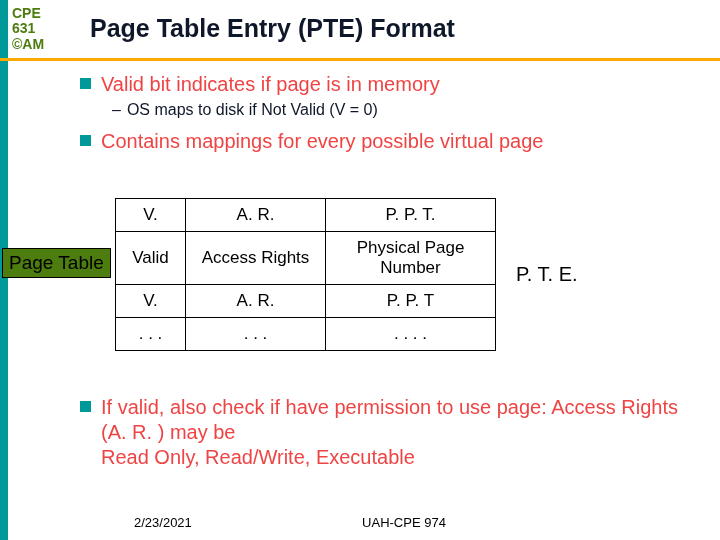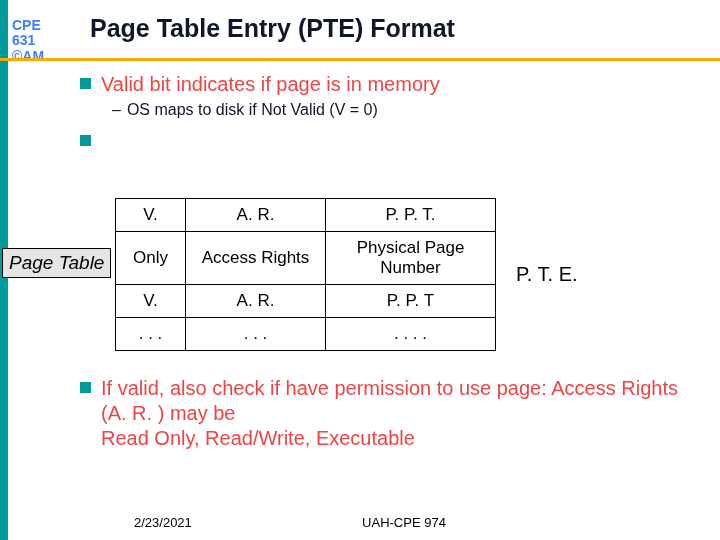--- a/index.html
+++ b/index.html
@@ -11,25 +11,25 @@
     overflow: hidden;
   }
   .left-stripe {
     position: absolute;
     left: 0; top: 0;
     width: 8px; height: 540px;
     background: #009999;
   }
   .corner-badge {
     position: absolute;
-    left: 12px; top: 18px;
+    left: 12px; top: 6px;
     font-family: "Comic Sans MS", cursive, sans-serif;
     font-size: 14px;
     font-weight: bold;
-    color: #3b82f6;
+    color: #4d7c0f;
     line-height: 1.1;
   }
   .title {
     position: absolute;
     left: 90px; top: 14px;
     font-size: 25px;
     font-weight: bold;
     color: #0f172a;
   }
   .title-underline {
@@ -74,22 +74,21 @@
     left: 115px; top: 198px;
     display: flex;
     align-items: center;
   }
   .pt-label {
     position: absolute;
     left: 2px; top: 248px;
     border: 1px solid #000;
     padding: 3px 6px;
     font-size: 19px;
-    background: #e5e5e5;
-    font-style: italic;
+    background: #4d7c0f;
   }
   table.pte {
     border-collapse: collapse;
   }
   table.pte td {
     border: 1px solid #000;
     text-align: center;
     font-size: 17px;
     padding: 6px 10px;
     vertical-align: middle;
@@ -98,21 +97,21 @@
   .col-ar { width: 140px; }
   .col-ppn { width: 170px; }
   .row-tall td { height: 50px; }
   .pte-label {
     margin-left: 20px;
     font-size: 20px;
     align-self: center;
   }
   .bottom-bullet {
     position: absolute;
-    left: 80px; top: 376px;
+    left: 80px; top: 395px;
     width: 600px;
   }
   .footer {
     position: absolute;
     left: 0; bottom: 10px;
     width: 720px;
     display: flex;
     justify-content: space-between;
     align-items: center;
     font-size: 13px;
@@ -140,35 +139,36 @@
 <div class="content">
   <div class="bullet-row">
     <div class="sqbullet"></div>
     <div class="bullet-text">Valid bit indicates if page is in memory</div>
   </div>
   <div class="sub-row">
     <span class="sub-text"><span class="dash">–</span><span>OS maps to disk if Not Valid  (V = 0)</span></span>
   </div>
   <div class="bullet-row">
     <div class="sqbullet"></div>
+    <div class="bullet-text">Contains mappings for every possible virtual page</div>
   </div>
 </div>
 
 <div class="pt-label">Page Table</div>
 
 <div class="table-wrap">
   <table class="pte">
     <tbody>
         <tr>
       <td class="col-v">V.</td>
       <td class="col-ar">A. R.</td>
       <td class="col-ppn">P. P. T.</td>
     </tr>
     <tr class="row-tall">
-      <td>Only</td>
+      <td>Valid</td>
       <td>Access Rights</td>
       <td>Physical Page Number</td>
     </tr>
     <tr>
       <td>V.</td>
       <td>A. R.</td>
       <td>P. P. T</td>
     </tr>
     <tr>
       <td>. . .</td>

